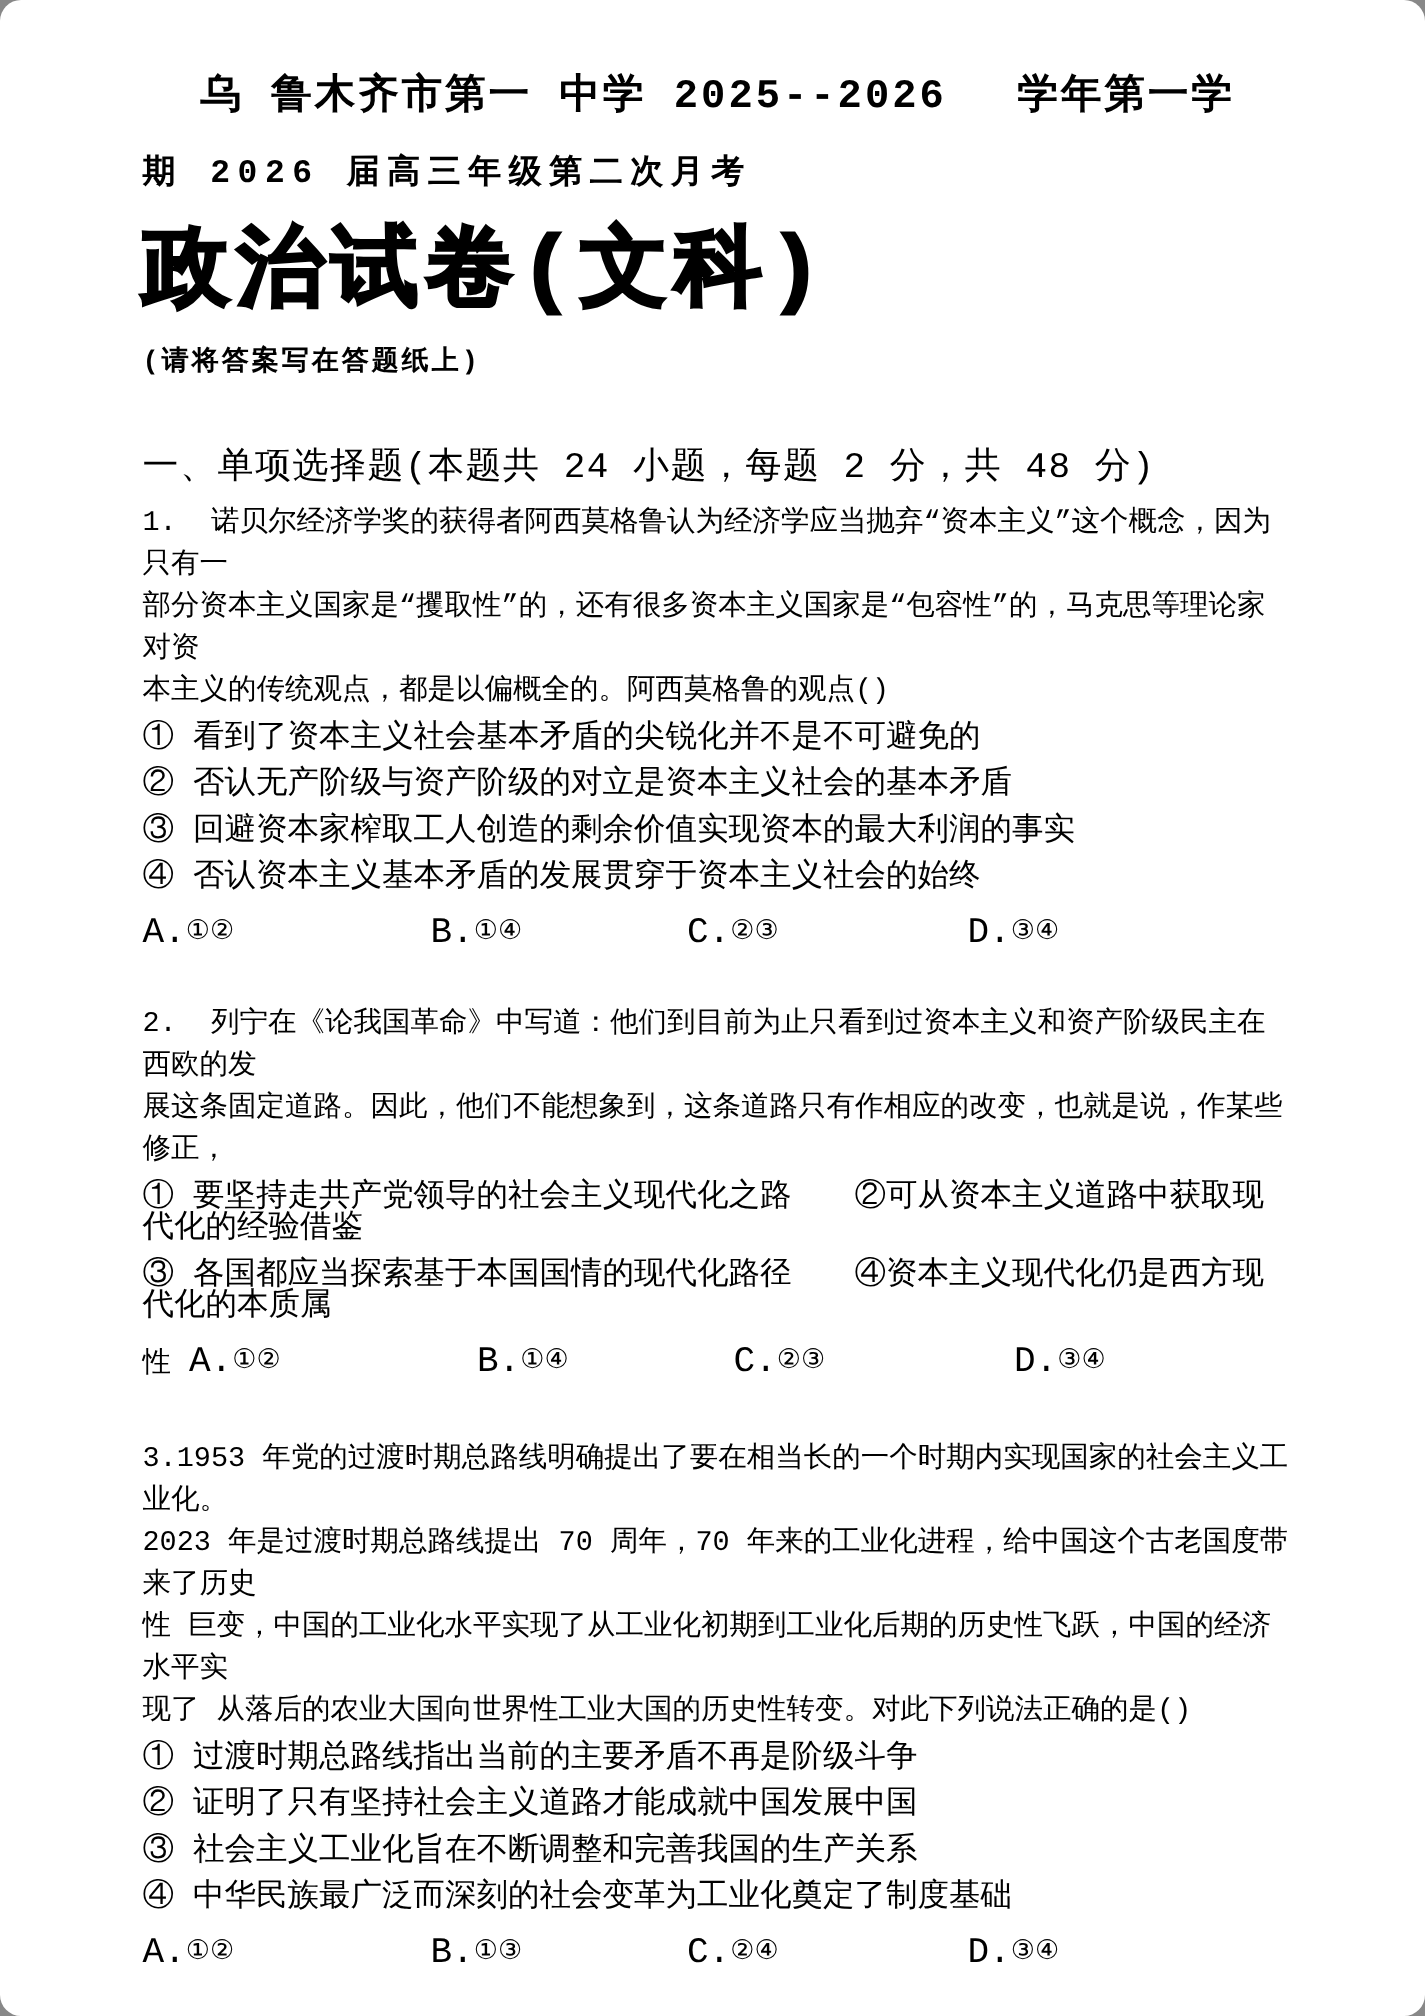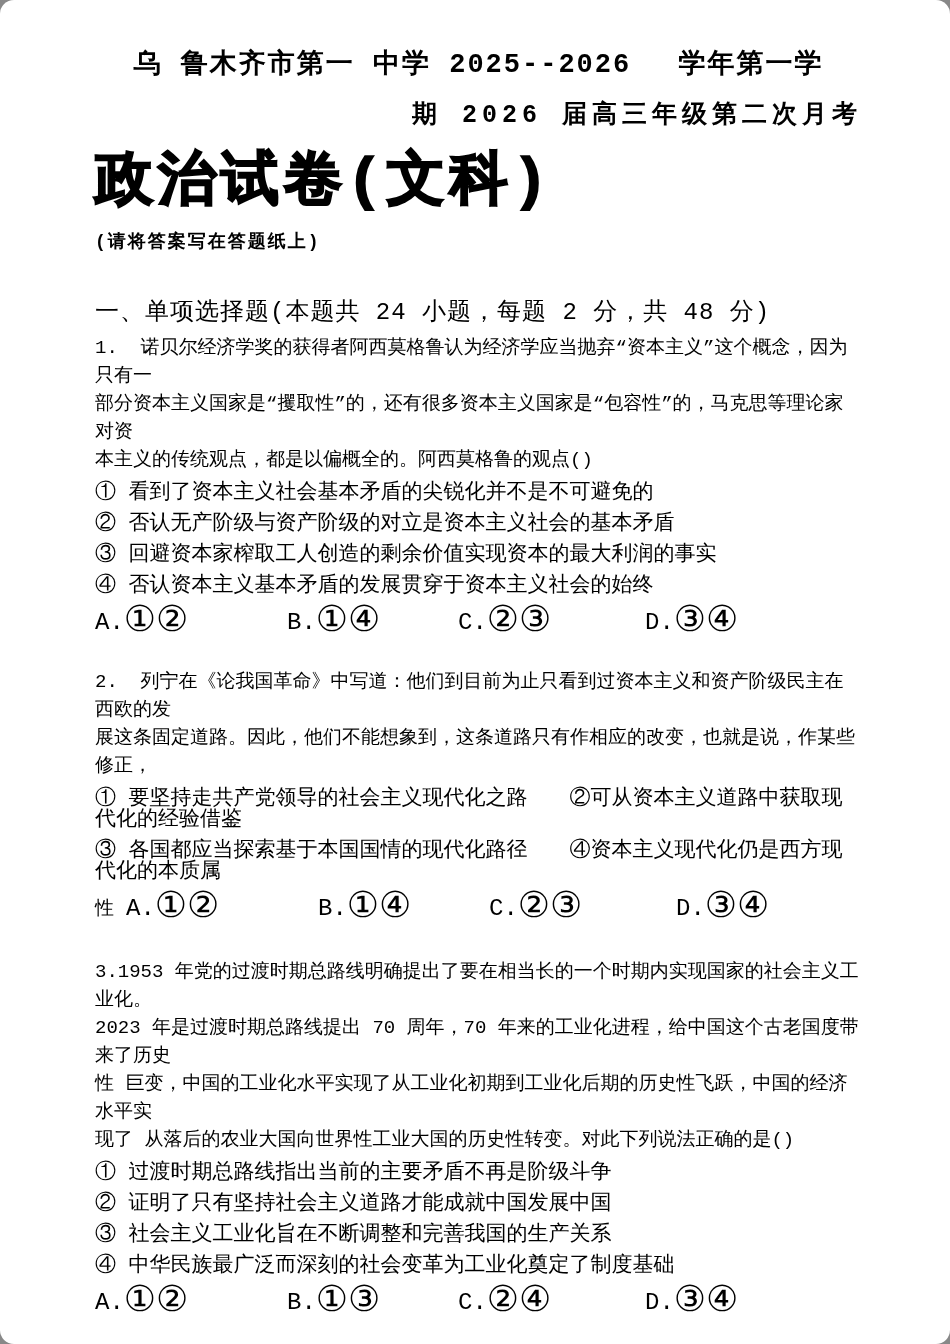--- a/index.html
+++ b/index.html
@@ -2,40 +2,40 @@
 <html><head>
 <meta charset="utf-8">
 <style>
   html,body { margin:0; padding:0; background:#888; }
   .page {
     width:950px; height:1344px; margin:0 auto; background:#ffffff; color:#000;
     font-family:Liberation Mono, monospace;
     box-sizing:border-box; padding:48px 88px 0 95px; overflow:hidden; position:relative;border-radius:14px;
   }
   .hdr1 { text-align:center; font-size:27px; font-weight:bold; letter-spacing:2px; line-height:34px; white-space:pre; }
-  .hdr2 { text-align:right; font-size:25px; font-weight:bold; letter-spacing:5px; line-height:31px; margin-top:18px; white-space:pre; }
+  .hdr2 { text-align:left; font-size:22px; font-weight:bold; letter-spacing:5px; line-height:31px; margin-top:18px; white-space:pre; }
   .title {
     font-size:58px; font-weight:900; letter-spacing:5px;
     line-height:72px; margin-top:16px; -webkit-text-stroke:2px #000;
   }
   .subtitle { font-size:18px; font-weight:bold; letter-spacing:2px; line-height:23px; margin-top:12px; }
   .section-heading { font-size:24px; line-height:26px; letter-spacing:1px; margin-top:46px; }
   .question { margin-top:8px; }
   .q2 { margin-top:30px; }
   .q3 { margin-top:34px; }
   .stem-line { font-size:19px; line-height:28px; white-space:pre-wrap; }
   .option-line { font-size:21px; line-height:21px; margin-top:10px; white-space:pre-wrap; }
   .option-line.first { margin-top:8px; }
   .answer-row { margin-top:10px; display:flex; align-items:center; height:32px; }
   .answer-prefix { font-size:19px; margin-right:12px; }
   .answer-prefix:empty { display:none; margin:0; }
   .choice { display:inline-flex; align-items:center; }
   .c0 { width:192px; } .c1 { width:171px; } .c2 { width:187px; }
   .ans-label { font-size:24px; }
-  .ans-nums { font-size:36px; line-height:1; }
+  .ans-nums { font-size:18px; line-height:1; }
 </style>
 </head>
 <body>
 
 <div class="page">
 
   <div class="hdr1">乌 鲁木齐市第一 中学 2025--2026　 学年第一学</div>
   <div class="hdr2">期 2026 届高三年级第二次月考</div>
   <div class="title">政治试卷(文科)</div>
   <div class="subtitle">(请将答案写在答题纸上)</div>

